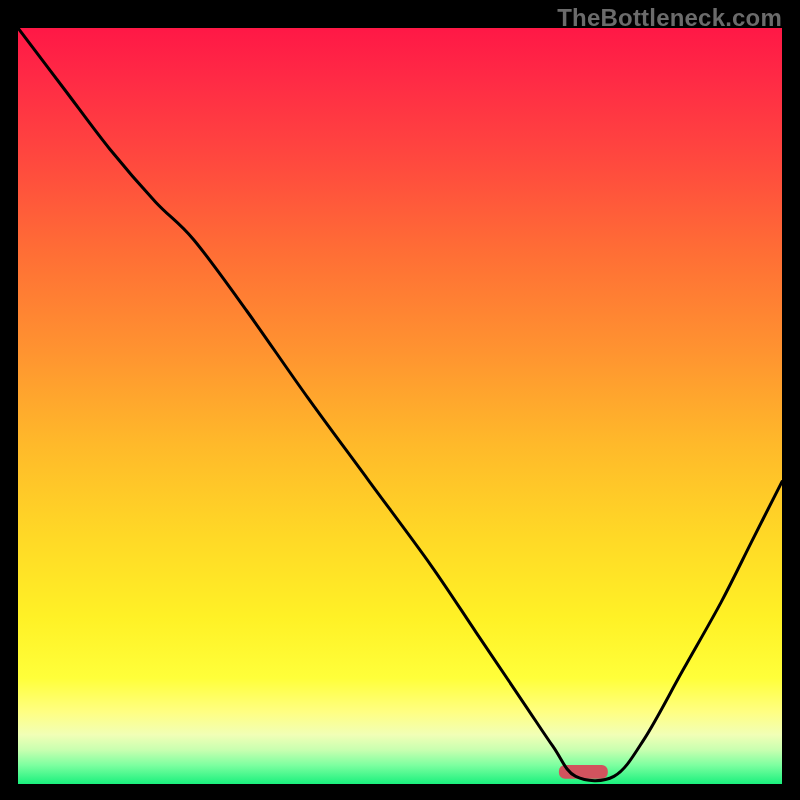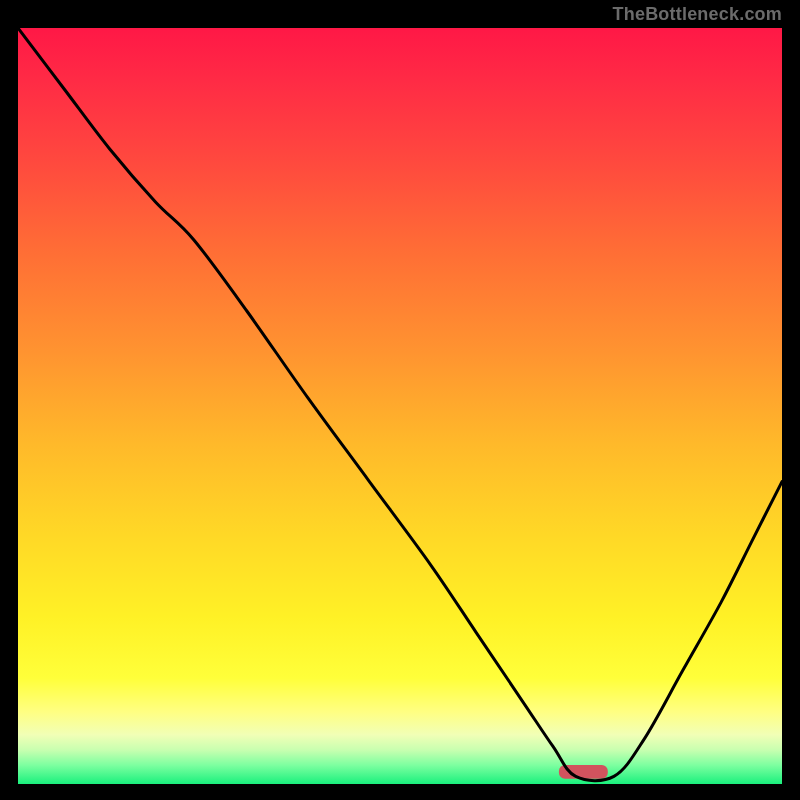--- a/index.html
+++ b/index.html
@@ -23,21 +23,21 @@
     left: 0;
     top: 0;
     width: 764px;
     height: 756px;
   }
   .watermark {
     position: absolute;
     top: 4px;
     right: 18px;
     font-family: Arial, Helvetica, sans-serif;
-    font-size: 18px;
+    font-size: 24px;
     font-weight: 600;
     color: #6b6b6b;
     letter-spacing: 0.2px;
   }
   svg { display: block; }
 </style>
 </head>
 <body>
 
 <div class="frame">

